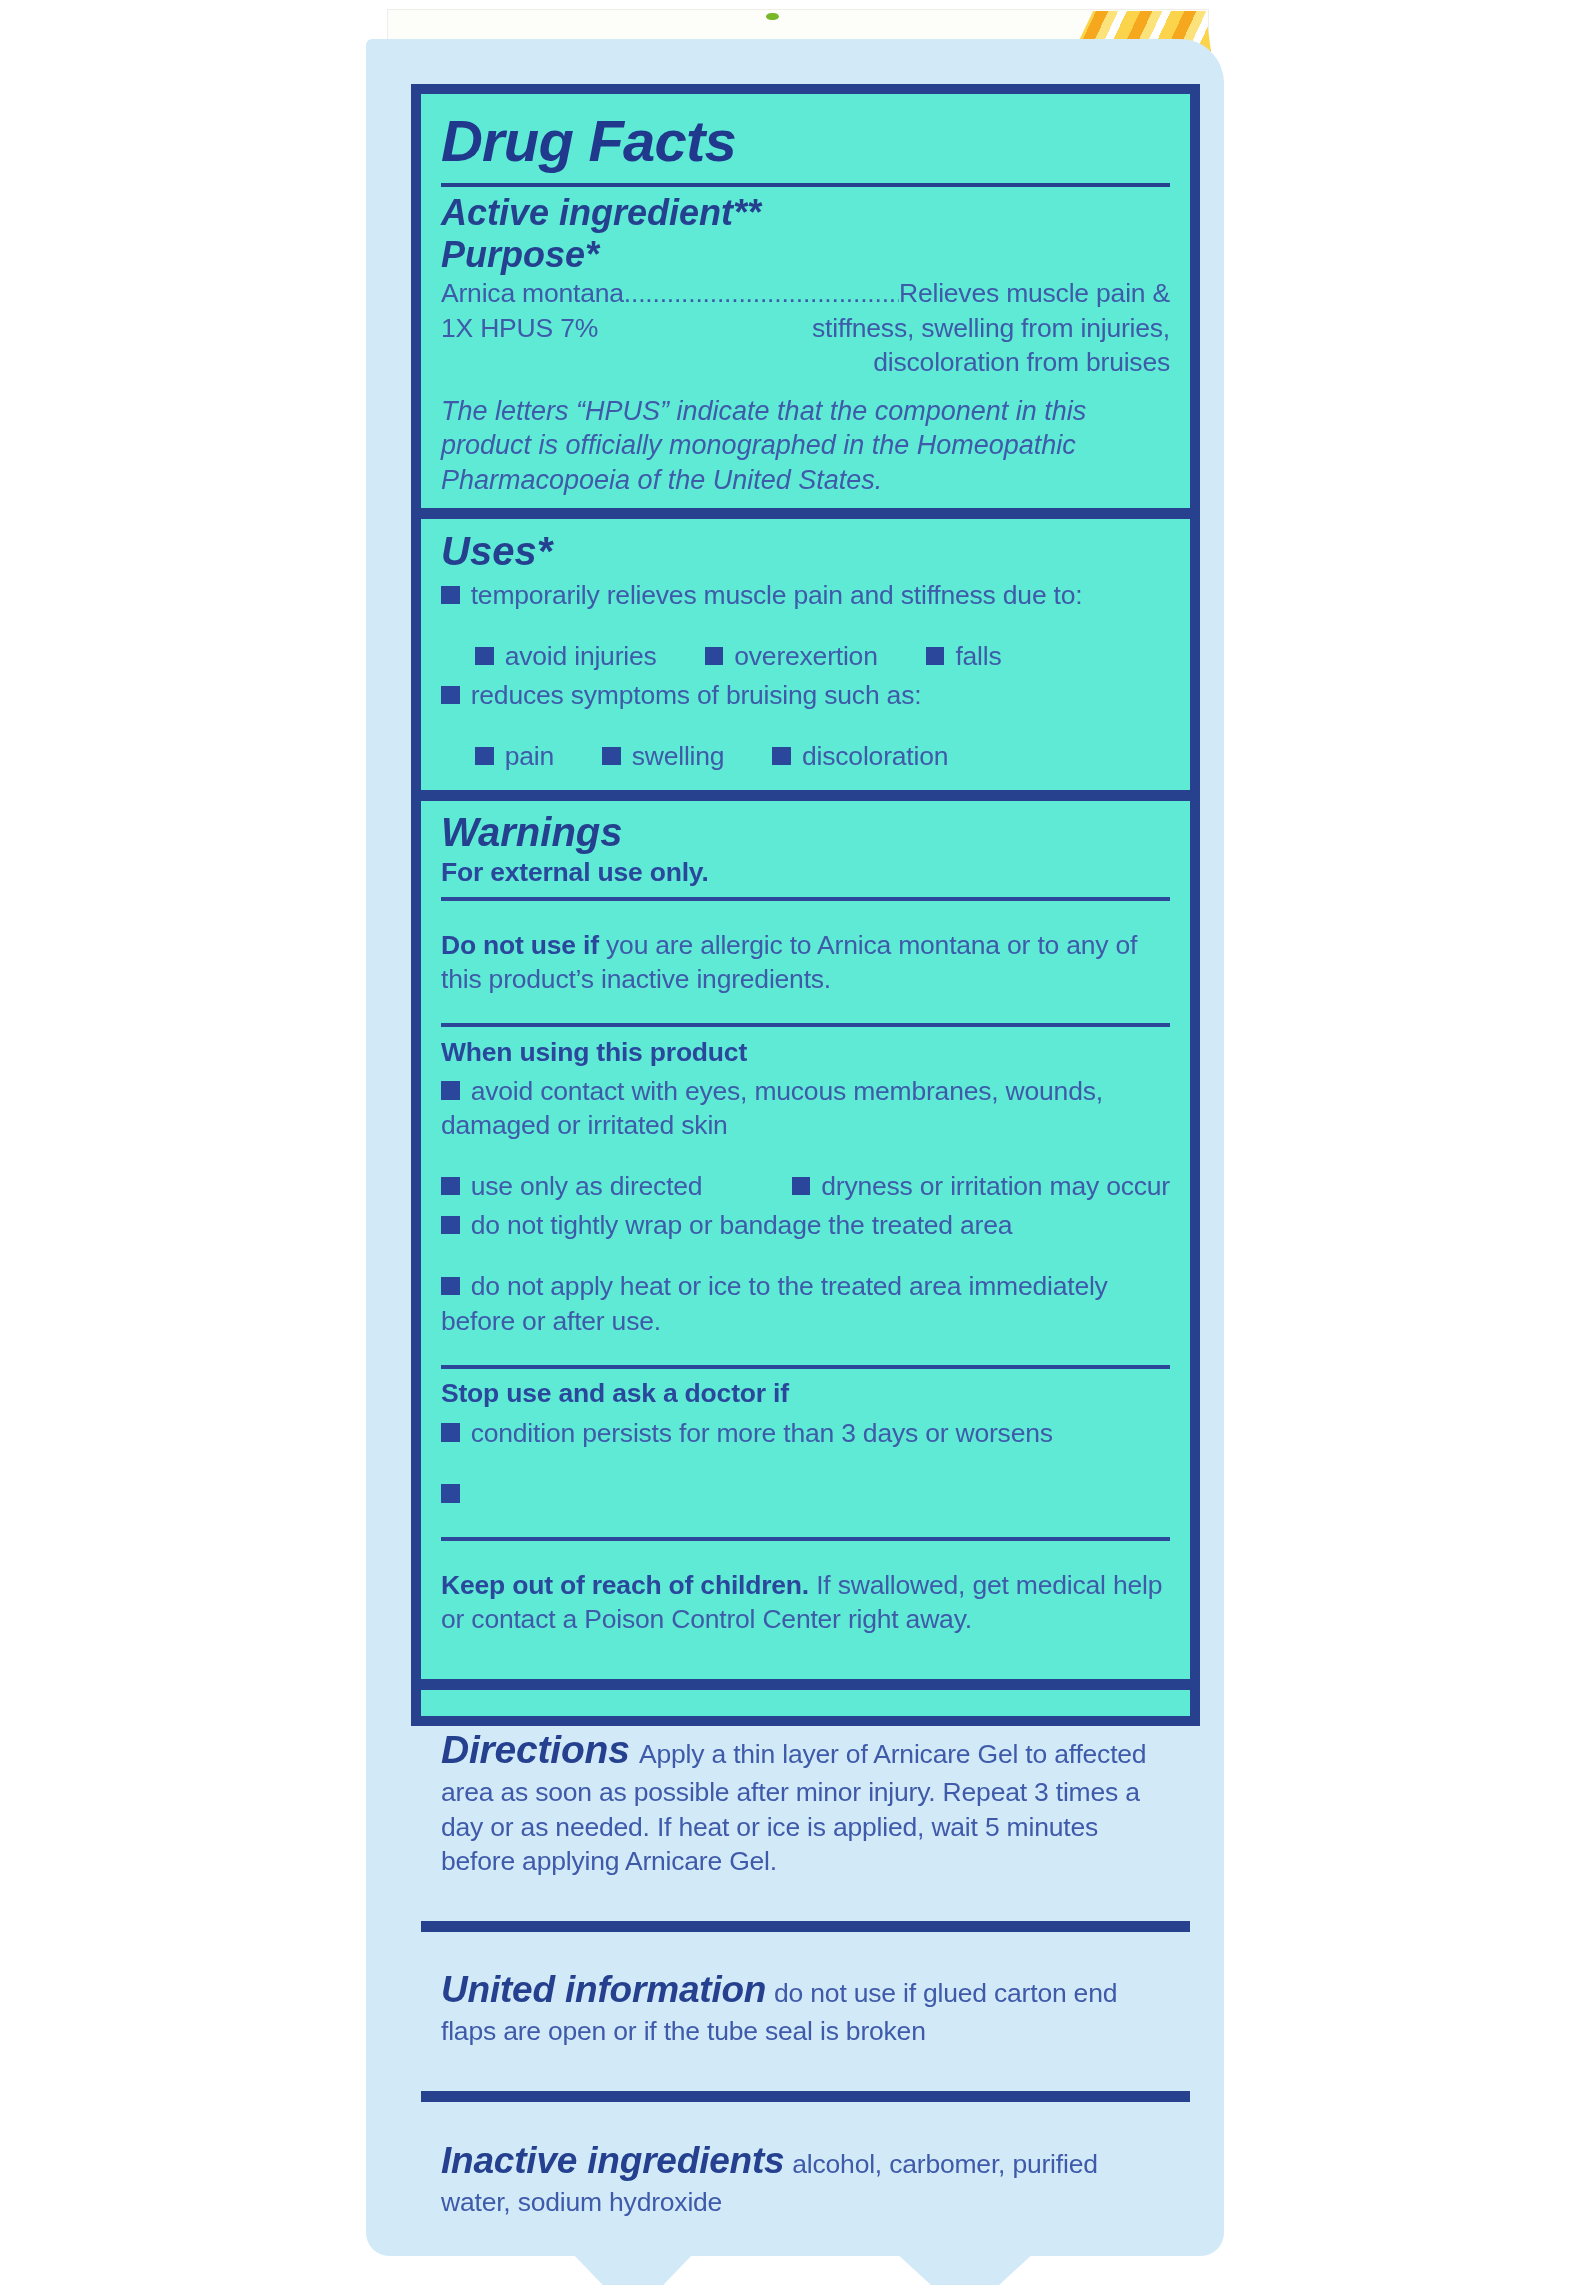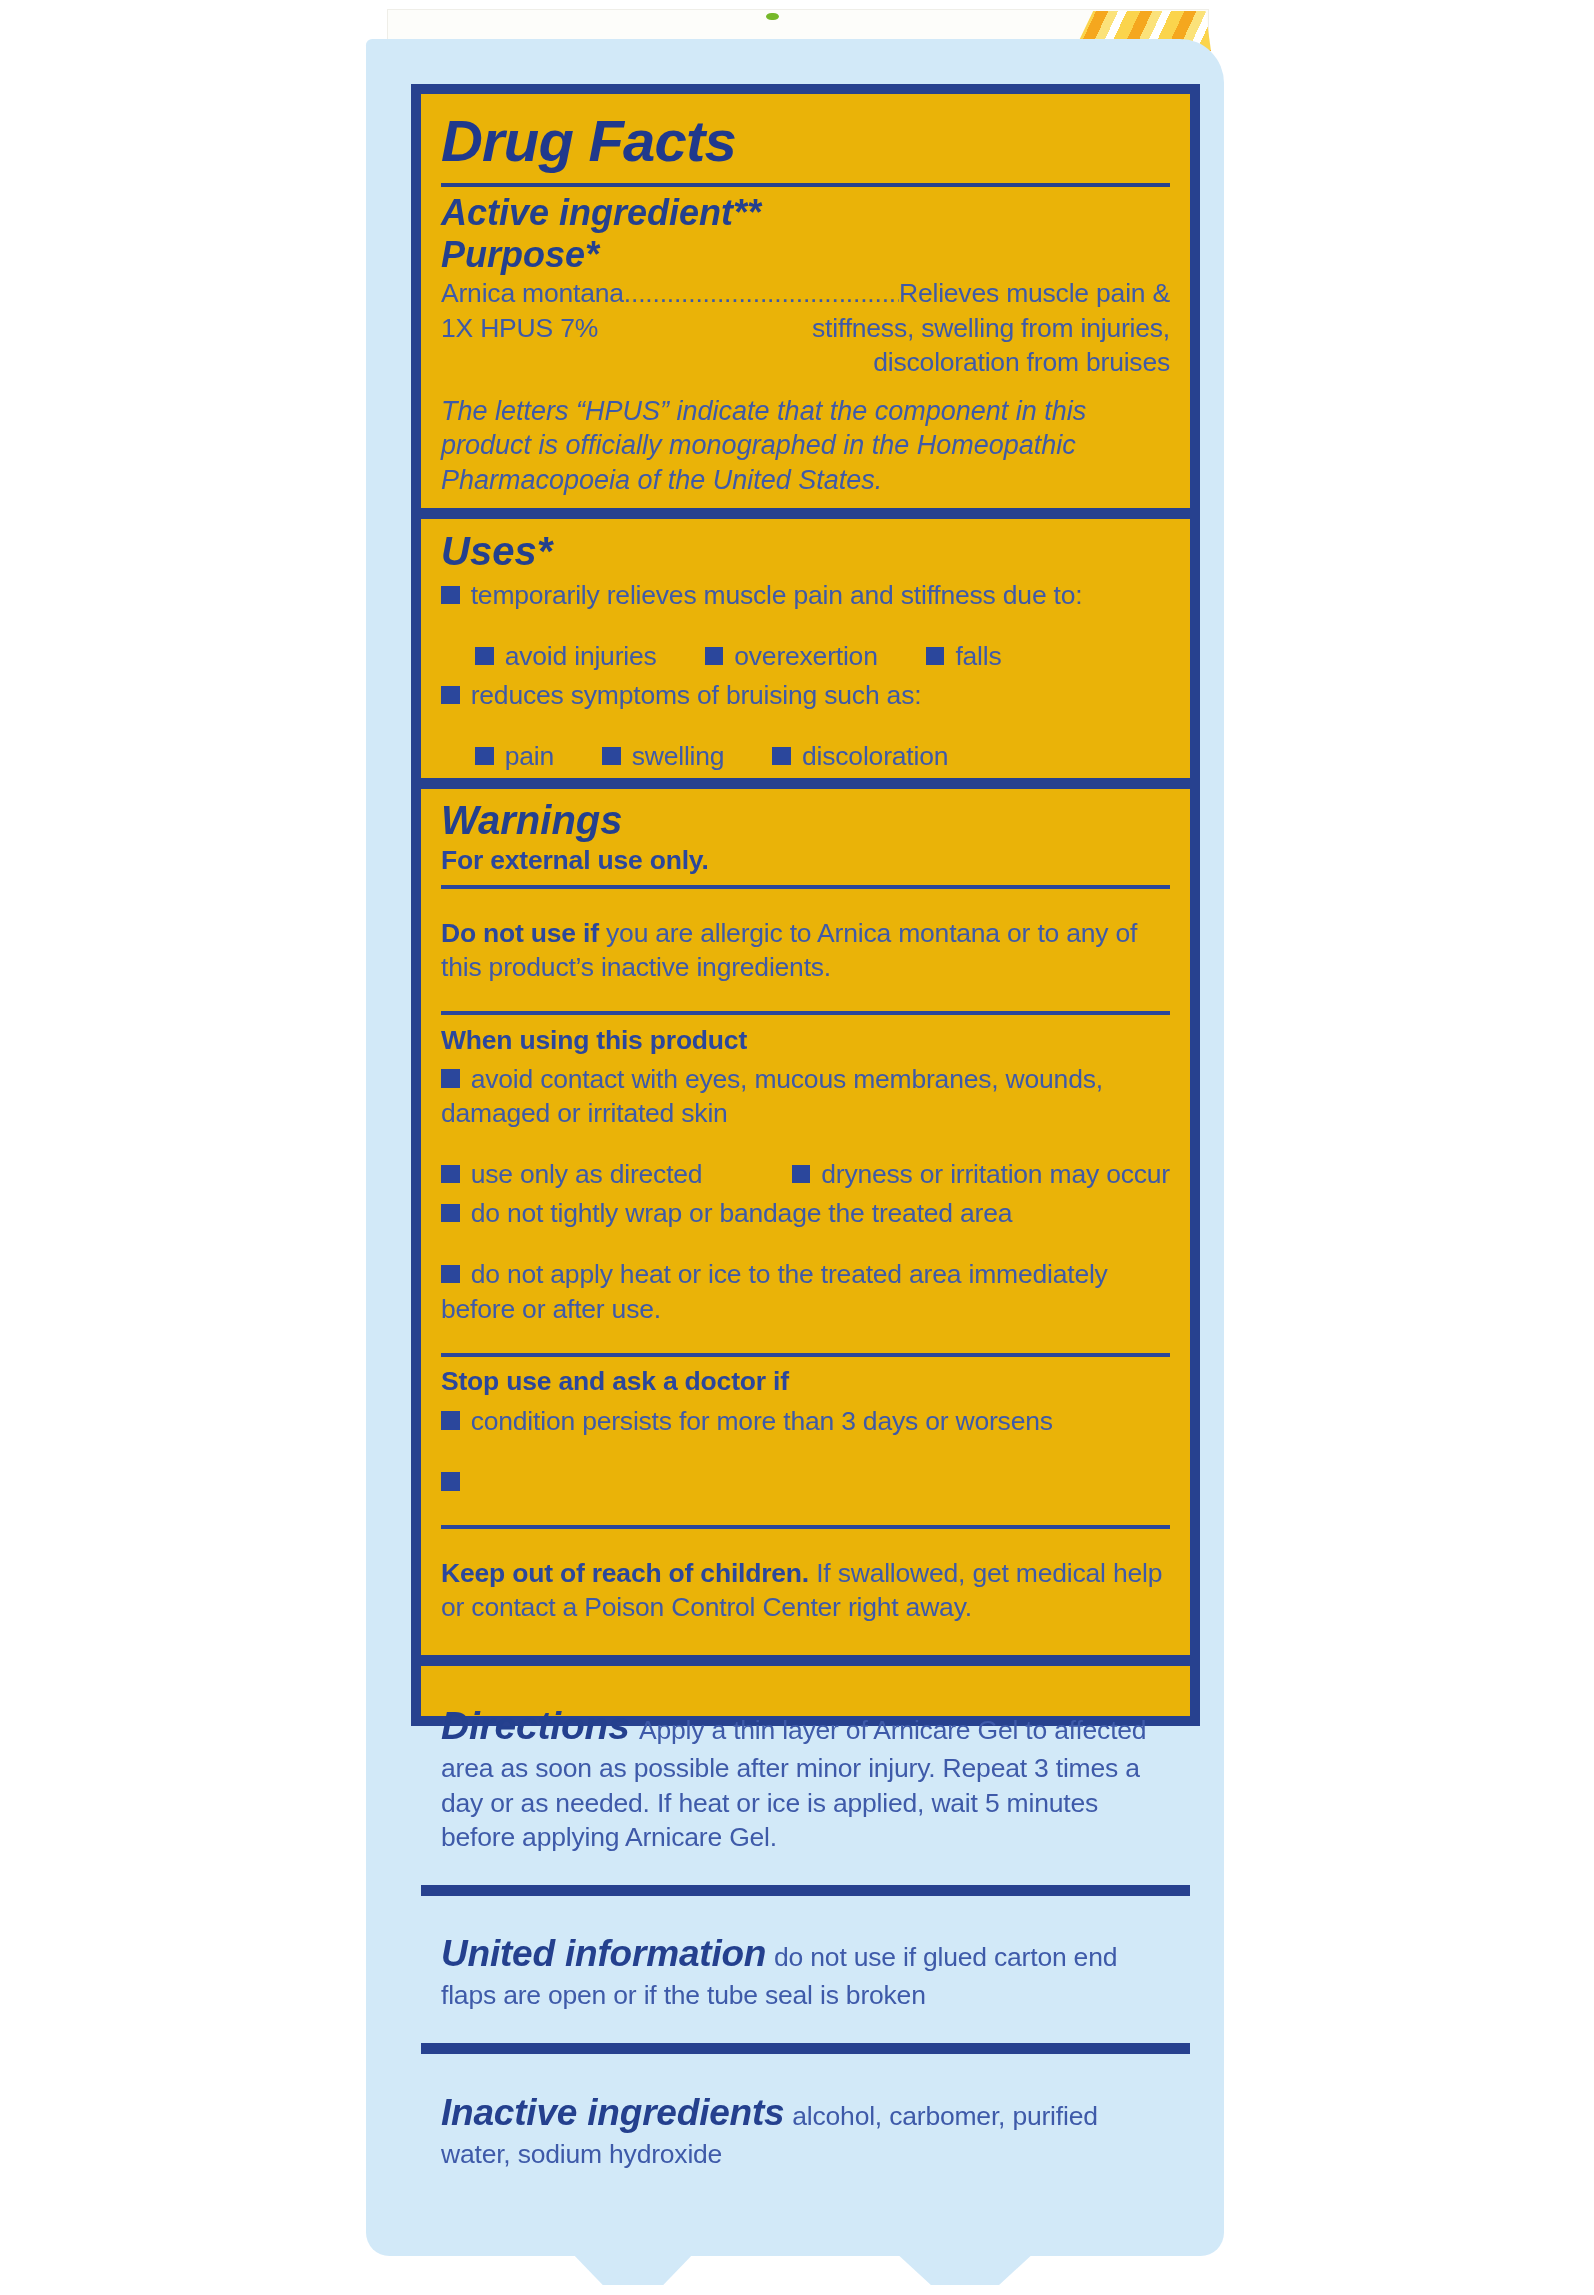--- a/index.html
+++ b/index.html
@@ -16,21 +16,21 @@
 
   
   .carton{position:absolute;left:366px;top:39px;width:858px;height:2217px;background:#d2e9f8;
         border-radius:6.2px 44px 23.4px 23.4px;}
   .tab{position:absolute;top:2251px;height:34px;background:#d2e9f8;
         clip-path:polygon(0 0,100% 0,74% 100%,26% 100%);}
   .tab-1{left:570px;width:126px;}
   .tab-2{left:894px;width:142px;}
 
   
-  .panel{position:absolute;left:411px;top:84px;width:769px;height:1622px;background:#eab308;
+  .panel{position:absolute;left:411px;top:84px;width:769px;height:1622px;background:#5eead4;
         border:10px solid #27418f;display:flex;flex-direction:column;}
   .sec{padding:0 20px;}
   .bar{flex:none;height:11px;background:#27418f;}
   .thinrule{height:3.9px;background:#2c479a;margin:7.8px 0;}
   .title-rule{height:4.7px;background:#27418f;margin-top:9.3px;}
 
   .title{font-style:italic;font-weight:bold;font-size:58px;color:#20398c;padding-top:12.5px;letter-spacing:-0.8px;}
   .h-col{display:flex;justify-content:space-between;font-style:italic;font-weight:bold;
          font-size:36px;color:#24408e;margin-top:5px;flex-direction:column;}
   .sec-head{font-style:italic;font-weight:bold;font-size:40px;color:#24408e;margin-top:9.3px;}
@@ -42,21 +42,21 @@
   .note{font-style:italic;font-size:27px;color:#3e5aa9;line-height:1.28;margin-top:14px;padding-bottom:11px;}
 
   .ing-row{display:flex;align-items:baseline;}
   .dots{flex:1;overflow:hidden;white-space:nowrap;color:#3e5aa9;font-size:26.5px;}
   .right{text-align:right;}
 
   .b-item{font-size:26.5px;color:#3e5aa9;line-height:1.3;letter-spacing:-0.2px;margin-top:4.7px;}
   .bullet-sq{display:inline-block;width:18.7px;height:18.7px;background:#2b479c;margin-right:11px;flex:none;}
   .sub-row{display:flex;margin-left:34px;margin-top:4.7px;gap:48px;font-size:26.5px;color:#3e5aa9;letter-spacing:-0.2px;line-height:1.3;}
   .two-col{display:flex;justify-content:space-between;margin-top:4.7px;font-size:26.5px;color:#3e5aa9;letter-spacing:-0.2px;line-height:1.3;}
-  .pb{padding-bottom:4px;}
+  .pb{padding-bottom:16px;}
   .pt{padding-top:7.8px;}
 </style>
 </head>
 <body>
 
 <div class="stage">
 
   <div class="flap"></div>
   <div class="orange-corner"></div>
   <div class="green-dot"></div>

